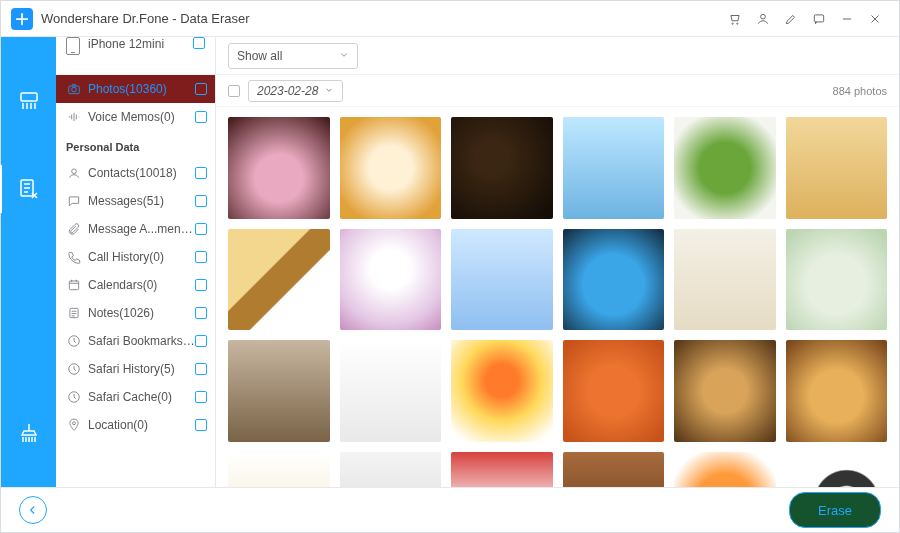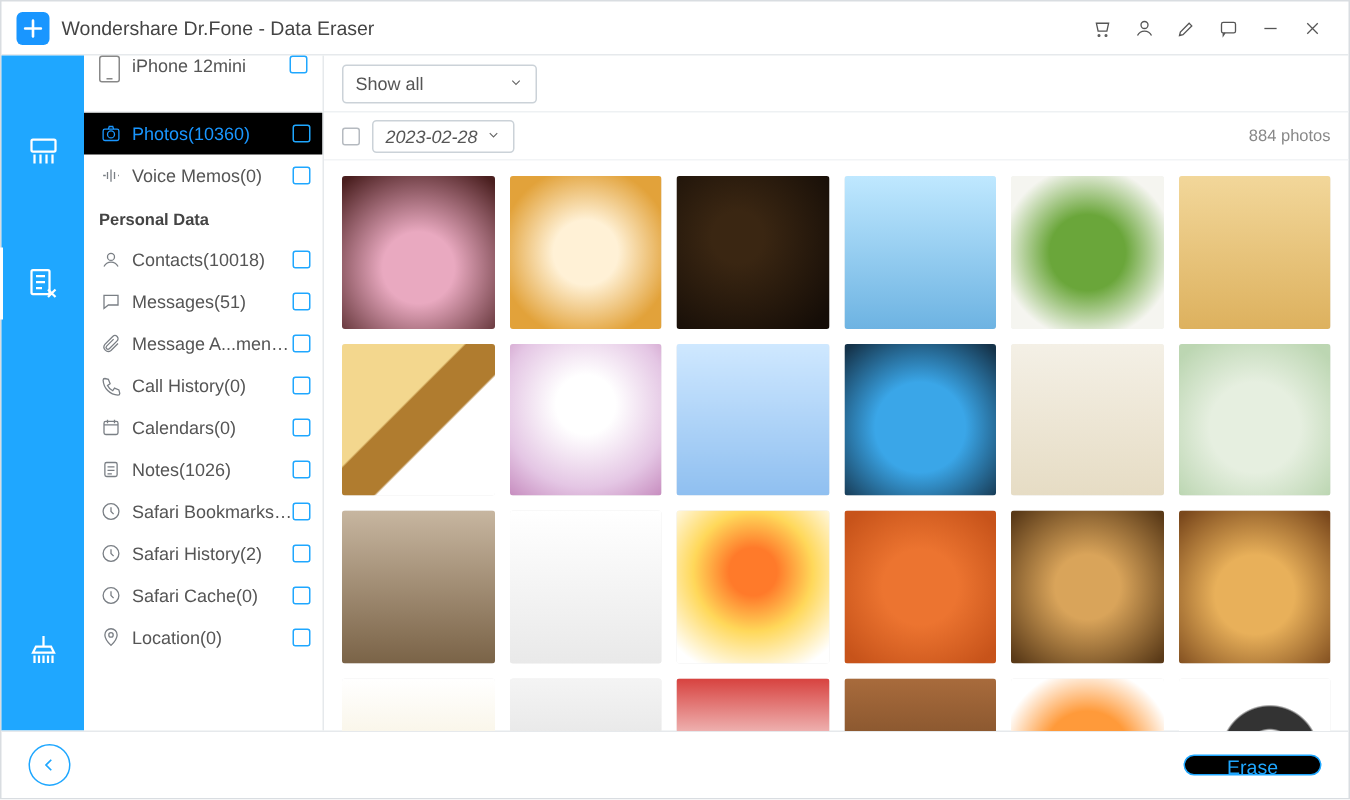--- a/index.html
+++ b/index.html
@@ -28,21 +28,21 @@
 
 
 .sidebar { width: 160px; border-right: 1px solid #e6e9ec; display: flex; flex-direction: column; font-size: 12px; color: #555; min-height: 0; }
 .device-row { height: 38px; display: flex; align-items: flex-start; padding: 0 10px; border-bottom: 1px solid #eef1f3; }
 .device-row .dev-icon { width: 14px; height: 18px; border: 1.2px solid #888; border-radius: 2px; margin-right: 8px; position: relative; }
 .device-row .dev-icon::after { content:""; position:absolute; left:50%; bottom:1px; width:4px; height:1px; background:#888; transform:translateX(-50%);}
 .device-row .chk { margin-left: auto; }
 .sidebar-scroll { flex:1; overflow-y: auto; }
 .section-header { font-weight: 600; font-size: 11px; color: #444; padding: 10px 10px 6px; }
 .side-item { height: 28px; display: flex; align-items: center; padding: 0 8px 0 10px; cursor: pointer; white-space: nowrap; }
-.side-item.selected { background: #000000; color: #1996ff; justify-content: space-between; }
+.side-item.selected { background: #7f1d1d; color: #1996ff; justify-content: space-between; }
 .side-item.selected .si-icon svg { stroke: #1996ff; }
 .side-item .si-icon { width: 16px; height: 16px; margin-right: 6px; display:flex; align-items:center; justify-content:center; }
 .side-item .si-icon svg { width: 14px; height: 14px; stroke: #7a7f85; fill: none; stroke-width: 1.5; }
 .side-item .si-label { flex: 1; overflow: hidden; text-overflow: ellipsis; font-size: 12px; }
 .chk { width: 12px; height: 12px; border: 1.3px solid #1fa7ff; border-radius: 2px; flex-shrink: 0; }
 .chk.gray { border-color: #b5bac0; }
 
 
 .content { flex: 1; display: flex; flex-direction: column; min-width: 0; }
 .toolbar-top { height: 38px; display: flex; align-items: center; padding: 0 12px; border-bottom: 1px solid #eef1f3; }
@@ -80,21 +80,21 @@
 .p19 .thumb-inner{background:linear-gradient(180deg,#f4f4f4,#d6d6d6);}
 .p20 .thumb-inner{background:linear-gradient(180deg,#d7423f,#fff 60%);}
 .p21 .thumb-inner{background:linear-gradient(180deg,#a86b3c,#5a371a);}
 .p22 .thumb-inner{background:radial-gradient(circle at 50% 50%,#ff9a3a 40%,#fff 80%);}
 .p23 .thumb-inner{background:radial-gradient(circle at 60% 50%, #fff 20%, #333 22% 40%, #fff 42%);}
 
 
 .footer { height: 45px; border-top: 1px solid #e6e9ec; display: flex; align-items: center; padding: 0 18px; }
 .back-btn { width: 28px; height: 28px; border: 1.5px solid #1fa7ff; border-radius: 50%; display:flex; align-items:center; justify-content:center; cursor:pointer;}
 .back-btn svg { width:14px; height:14px; stroke:#1fa7ff; fill:none; stroke-width:2;}
-.erase-btn { margin-left:auto; border:1.5px solid #1fa7ff; color:#1fa7ff; background:#000000; border-radius: 16px; height: 14px; padding: 0 28px; font-size: 13px; cursor:pointer;}
+.erase-btn { margin-left:auto; border:1.5px solid #1fa7ff; color:#1fa7ff; background:#14532d; border-radius: 16px; height: 36px; padding: 0 28px; font-size: 13px; cursor:pointer;}
 
 
 .sidebar-scroll::-webkit-scrollbar, .grid-scroll::-webkit-scrollbar { width:6px;}
 .sidebar-scroll::-webkit-scrollbar-thumb, .grid-scroll::-webkit-scrollbar-thumb { background:#d0d4d8; border-radius:3px;}
 </style>
 </head>
 <body>
 
 <div class="window">
 
@@ -261,21 +261,21 @@
             <span class="si-label">Safari Bookmarks(1347)</span>
             <span class="chk"></span>
           </div>
           <div class="side-item">
             <span class="si-icon">
               <svg viewBox="0 0 24 24">
                 <circle cx="12" cy="12" r="9"></circle>
                 <path d="M12 7v5l3 3"></path>
               </svg>
             </span>
-            <span class="si-label">Safari History(2)</span>
+            <span class="si-label">Safari History(5)</span>
             <span class="chk"></span>
           </div>
           <div class="side-item">
             <span class="si-icon">
               <svg viewBox="0 0 24 24">
                 <circle cx="12" cy="12" r="9"></circle>
                 <path d="M12 7v5l3 3"></path>
               </svg>
             </span>
             <span class="si-label">Safari Cache(0)</span>

